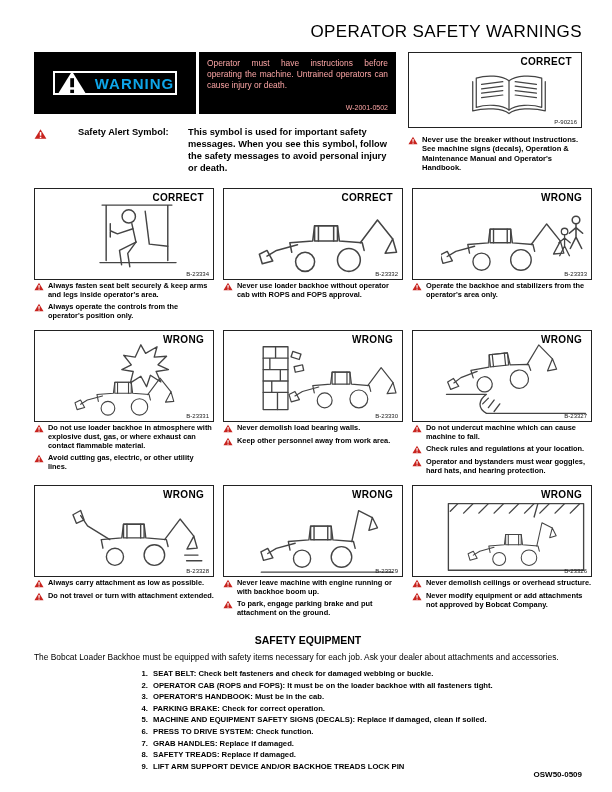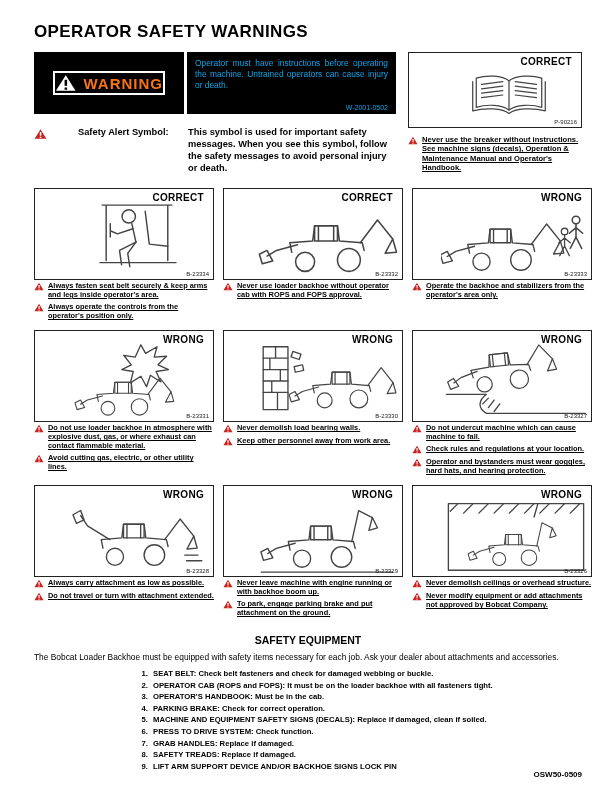--- a/index.html
+++ b/index.html
@@ -2,51 +2,51 @@
 <html><head>
 <meta charset="utf-8">
 <style>
   * { margin:0; padding:0; box-sizing:border-box; }
   html,body { background:#e8e8e8; }
   body { font-family:"Liberation Sans", sans-serif; color:#000; }
   .page {
     width:612px; height:792px; margin:0 auto; background:#fff;
     padding:22px 30px 16px 34px; position:relative; overflow:hidden;
   }
-  .title { text-align:left; font-size:17px; font-weight:bold; letter-spacing:.4px; }
+  .title { text-align:right; font-size:17px; font-weight:normal; letter-spacing:.4px; }
 
   .top-row { display:flex; gap:12px; margin-top:10px; }
   .top-left { width:362px; }
   .top-right { width:174px; margin-left:auto; display:flex; flex-direction:column; }
 
   .warning-banner { display:flex; gap:3px; height:62px; }
-  .emblem-box { background:#000; color:#f97316; width:150px; flex:none; padding:19px; }
+  .emblem-box { background:#000; color:#0ea5e9; width:162px; flex:none; padding:19px; }
   .emblem-inner { border:2px solid #fff; width:100%; height:100%;
     display:flex; align-items:center; justify-content:center; gap:7px; }
   .warning-word { font-size:15px; font-weight:bold; letter-spacing:1px; }
   .bigtri { width:32px; height:28px; display:block; }
-  .msg-box { background:#000; color:#0ea5e9; flex:1; padding:6px 8px 3px;
+  .msg-box { background:#000; color:#fca5a5; flex:1; padding:6px 8px 3px;
     display:flex; flex-direction:column; }
   .msg-text { font-size:8.4px; line-height:1.3; text-align:justify; }
   .msg-code { margin-top:auto; align-self:flex-end; font-size:7px; }
 
   .safety-alert { display:flex; gap:6px; margin-top:13px; }
   .sa-label { font-weight:bold; font-size:9.3px; width:104px; flex:none;margin-left:28px; }
   .sa-text { font-weight:bold; font-size:9.3px; line-height:1.28; flex:1; }
 
   .panel { border:1.3px solid #222; position:relative; background:#fff;padding-left:28px; }
   .top-right .panel { height:76px; }
   .ph { position:absolute; top:3px; right:9px; font-weight:bold; font-size:10px; letter-spacing:.3px; }
   .pid { position:absolute; bottom:2px; right:4px; font-size:6px; color:#222; }
   .illus { width:100%; height:100%; display:flex; align-items:center; justify-content:center; padding-top:9px; }
 
   .tri-svg { width:10px; height:9px; display:block; margin-top:1px; }
   .witem { display:flex; gap:4px; margin-bottom:3px; align-items:flex-start; }
   .tri { flex:none; width:10px; }
-  .wtext { font-size:7.4px; font-weight:bold; line-height:1.22;text-decoration:underline; }
+  .wtext { font-size:7.4px; font-weight:bold; line-height:1.22; }
   .top-right .wlist { margin-top:7px; }
   .top-right .wtext { font-size:7.6px; }
 
   .grid { display:grid; grid-template-columns:repeat(3,1fr); column-gap:9px; row-gap:7px; margin-top:13px; }
   .cell .panel { height:92px; }
   .cell .wlist { margin-top:1px; min-height:36px; }
 
   .sk { fill:none; stroke:#444; stroke-width:1.4; stroke-linejoin:round; stroke-linecap:round; }
   .art { display:block; }
 
@@ -525,19 +525,19 @@
     <div class="se-item">
       <span class="se-num">7.</span>
       <span class="se-text">GRAB HANDLES: Replace if damaged.</span>
     </div>
     <div class="se-item">
       <span class="se-num">8.</span>
       <span class="se-text">SAFETY TREADS: Replace if damaged.</span>
     </div>
     <div class="se-item">
       <span class="se-num">9.</span>
-      <span class="se-text">LIFT ARM SUPPORT DEVICE AND/OR BACKHOE SIGNS LOCK PIN</span>
+      <span class="se-text">LIFT ARM SUPPORT DEVICE AND/OR BACKHOE TREADS LOCK PIN</span>
     </div>
   </div>
 
   <div class="doc-code">OSW50-0509</div>
 
 </div>
 
 </body></html>

